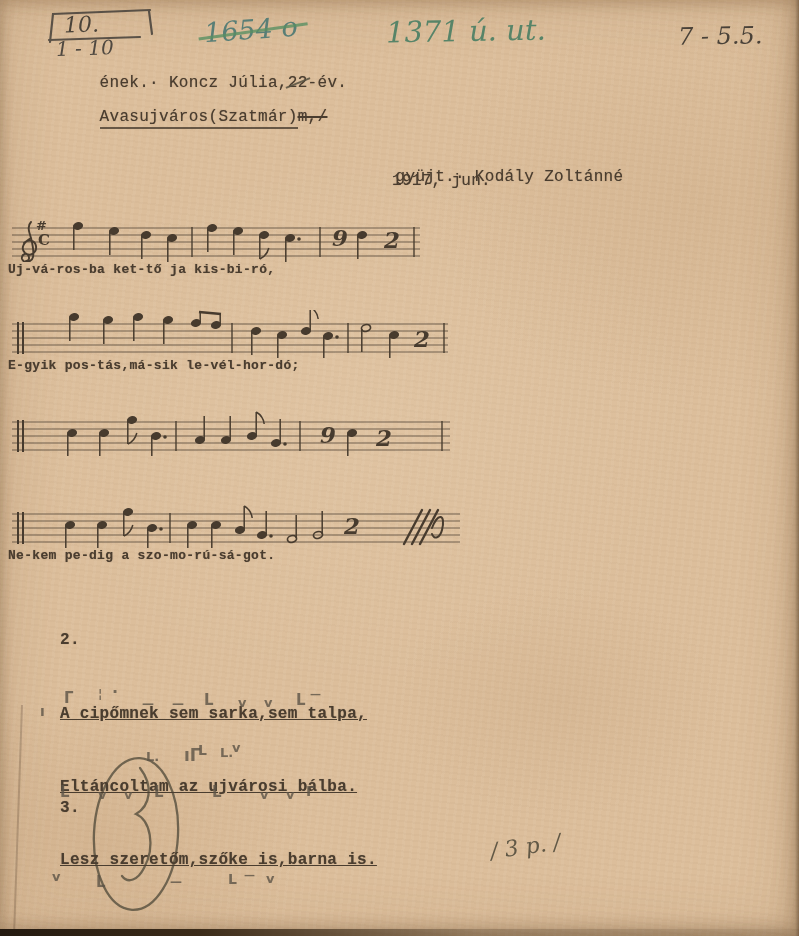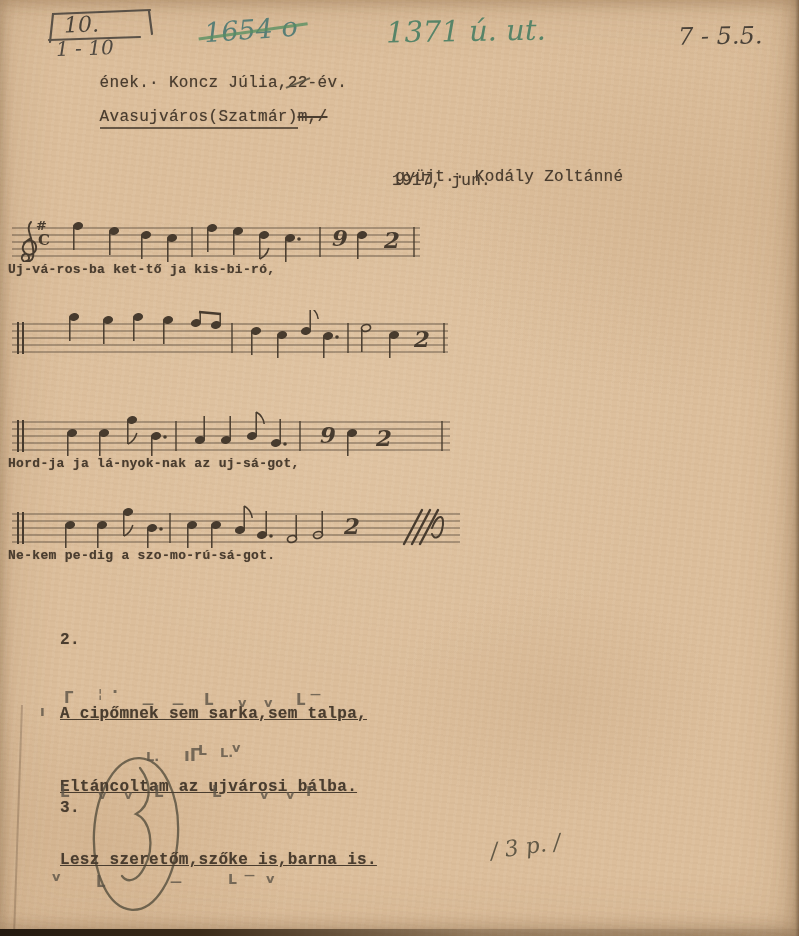--- a/index.html
+++ b/index.html
@@ -165,20 +165,21 @@
         <line x1="315.8" y1="27" x2="315.8" y2="50" stroke="#473b2e" stroke-width="1.5"></line>
         <circle cx="329" cy="27" r="1.8" fill="#473b2e"></circle>
         <line x1="340" y1="13" x2="340" y2="43" stroke="#473b2e" stroke-width="1.6" opacity="0.85"></line>
         <ellipse cx="358" cy="18" rx="4.6" ry="3.4" transform="rotate(-14 358 18)" fill="none" stroke="#473b2e" stroke-width="1.7"></ellipse>
         <line x1="353.8" y1="19" x2="353.8" y2="42" stroke="#473b2e" stroke-width="1.5"></line>
         <ellipse cx="386" cy="25" rx="4.6" ry="3.4" transform="rotate(-14 386 25)" fill="#473b2e" stroke="#473b2e" stroke-width="1"></ellipse>
         <line x1="381.8" y1="26" x2="381.8" y2="49" stroke="#473b2e" stroke-width="1.5"></line>
         <text x="406" y="37" fill="#473b2e" font-family="&quot;DejaVu Serif&quot;, serif" font-style="italic" font-size="23" font-weight="bold">2</text>
         <line x1="436" y1="13" x2="436" y2="43" stroke="#473b2e" stroke-width="1.6" opacity="0.85"></line>
       </svg>
+    <div class="lyrics" data-name="lyrics-line-2">E-gyik pos-tás,má-sik le-vél-hor-dó;</div>
   </div>
   <div class="system" style="left:8px;top:408px" data-name="music-system-3">
     <svg class="staff" width="470" height="48" viewBox="0 0 470 48" data-name="music-staff-3">
         <line x1="4" y1="14" x2="442" y2="14" stroke="#473b2e" stroke-width="1" opacity="0.72"></line>
         <line x1="4" y1="21" x2="442" y2="21" stroke="#473b2e" stroke-width="1" opacity="0.72"></line>
         <line x1="4" y1="28" x2="442" y2="28" stroke="#473b2e" stroke-width="1" opacity="0.72"></line>
         <line x1="4" y1="35" x2="442" y2="35" stroke="#473b2e" stroke-width="1" opacity="0.72"></line>
         <line x1="4" y1="42" x2="442" y2="42" stroke="#473b2e" stroke-width="1" opacity="0.72"></line>
         <line x1="10" y1="12" x2="10" y2="44" stroke="#473b2e" stroke-width="2"></line>
         <line x1="15" y1="12" x2="15" y2="44" stroke="#473b2e" stroke-width="2"></line>
@@ -203,21 +204,20 @@
         <ellipse cx="268" cy="35" rx="4.6" ry="3.4" transform="rotate(-14 268 35)" fill="#473b2e" stroke="#473b2e" stroke-width="1"></ellipse>
         <line x1="272.2" y1="34" x2="272.2" y2="11" stroke="#473b2e" stroke-width="1.5"></line>
         <circle cx="277" cy="36" r="1.8" fill="#473b2e"></circle>
         <line x1="292" y1="13" x2="292" y2="43" stroke="#473b2e" stroke-width="1.6" opacity="0.85"></line>
         <text x="312" y="35" fill="#473b2e" font-family="&quot;DejaVu Serif&quot;, serif" font-style="italic" font-size="23" font-weight="bold">9</text>
         <ellipse cx="344" cy="25" rx="4.6" ry="3.4" transform="rotate(-14 344 25)" fill="#473b2e" stroke="#473b2e" stroke-width="1"></ellipse>
         <line x1="339.8" y1="26" x2="339.8" y2="49" stroke="#473b2e" stroke-width="1.5"></line>
         <text x="368" y="38" fill="#473b2e" font-family="&quot;DejaVu Serif&quot;, serif" font-style="italic" font-size="23" font-weight="bold">2</text>
         <line x1="434" y1="13" x2="434" y2="43" stroke="#473b2e" stroke-width="1.6" opacity="0.85"></line>
       </svg>
-    <div class="lyrics" data-name="lyrics-line-3">Hord-ja ja lá-nyok-nak az uj-sá-got,</div>
   </div>
   <div class="system" style="left:8px;top:500px" data-name="music-system-4">
     <svg class="staff" width="470" height="48" viewBox="0 0 470 48" data-name="music-staff-4">
         <line x1="4" y1="14" x2="452" y2="14" stroke="#473b2e" stroke-width="1" opacity="0.72"></line>
         <line x1="4" y1="21" x2="452" y2="21" stroke="#473b2e" stroke-width="1" opacity="0.72"></line>
         <line x1="4" y1="28" x2="452" y2="28" stroke="#473b2e" stroke-width="1" opacity="0.72"></line>
         <line x1="4" y1="35" x2="452" y2="35" stroke="#473b2e" stroke-width="1" opacity="0.72"></line>
         <line x1="4" y1="42" x2="452" y2="42" stroke="#473b2e" stroke-width="1" opacity="0.72"></line>
         <line x1="10" y1="12" x2="10" y2="44" stroke="#473b2e" stroke-width="2"></line>
         <line x1="15" y1="12" x2="15" y2="44" stroke="#473b2e" stroke-width="2"></line>

